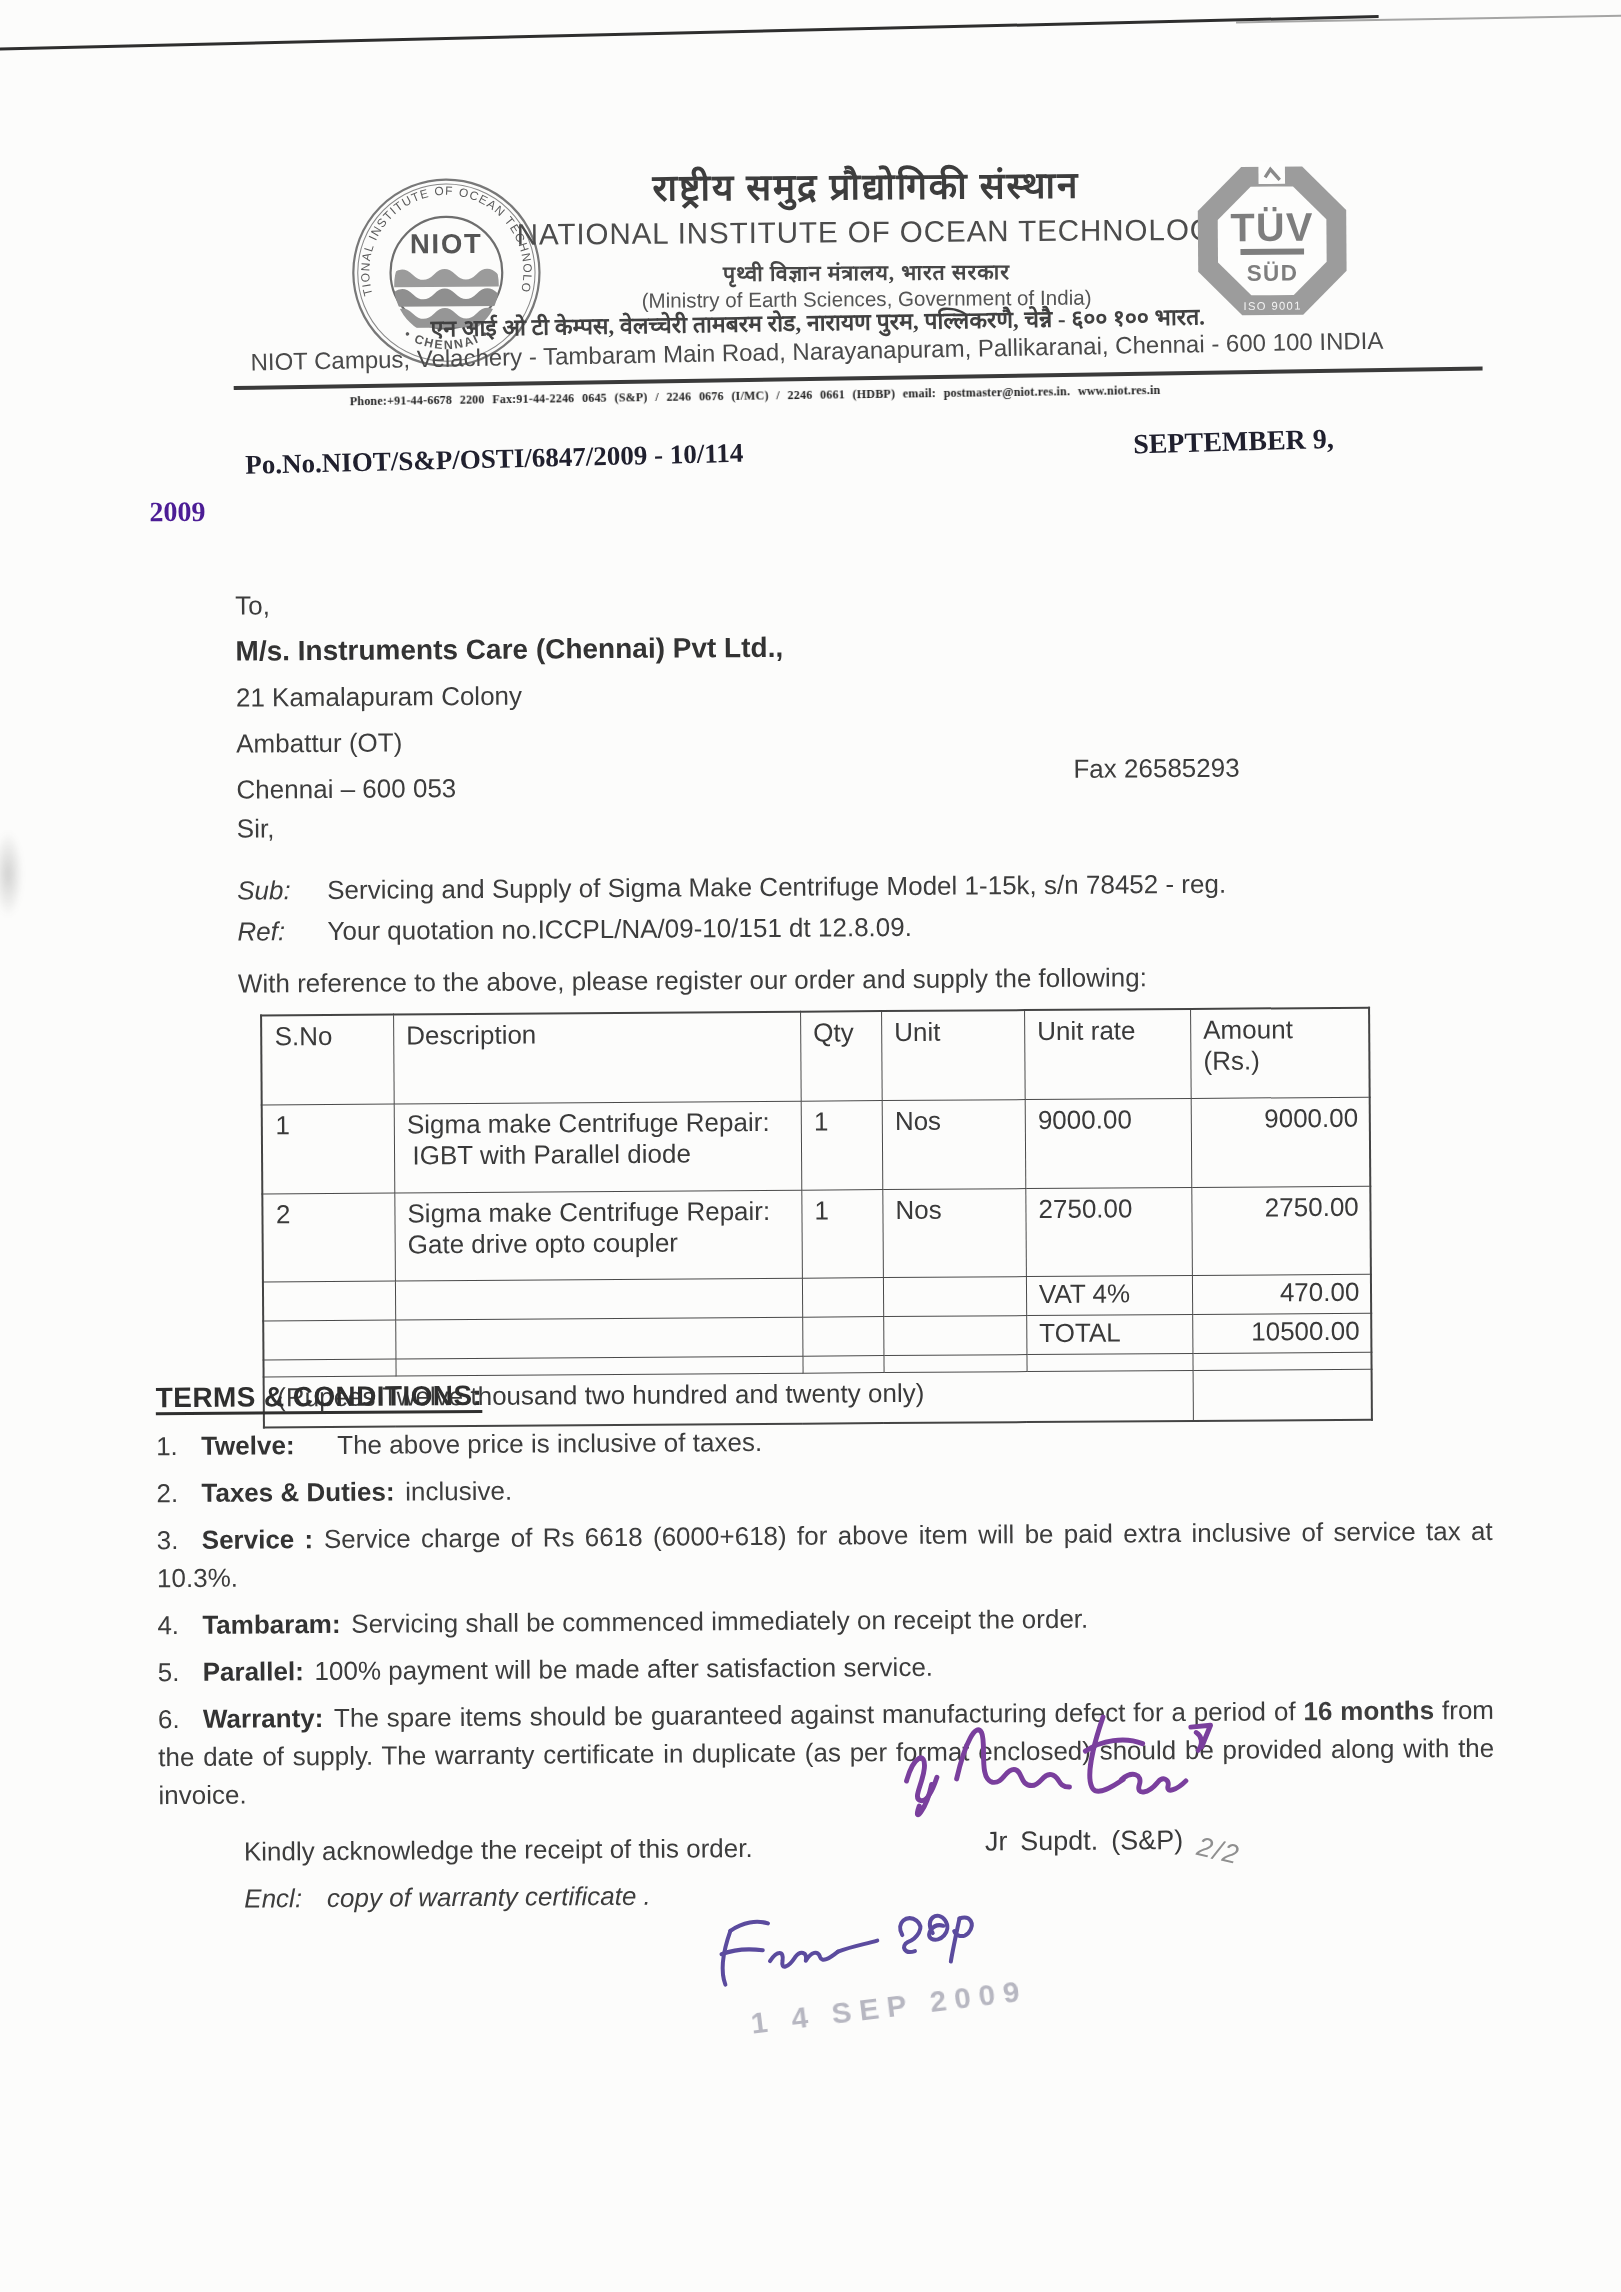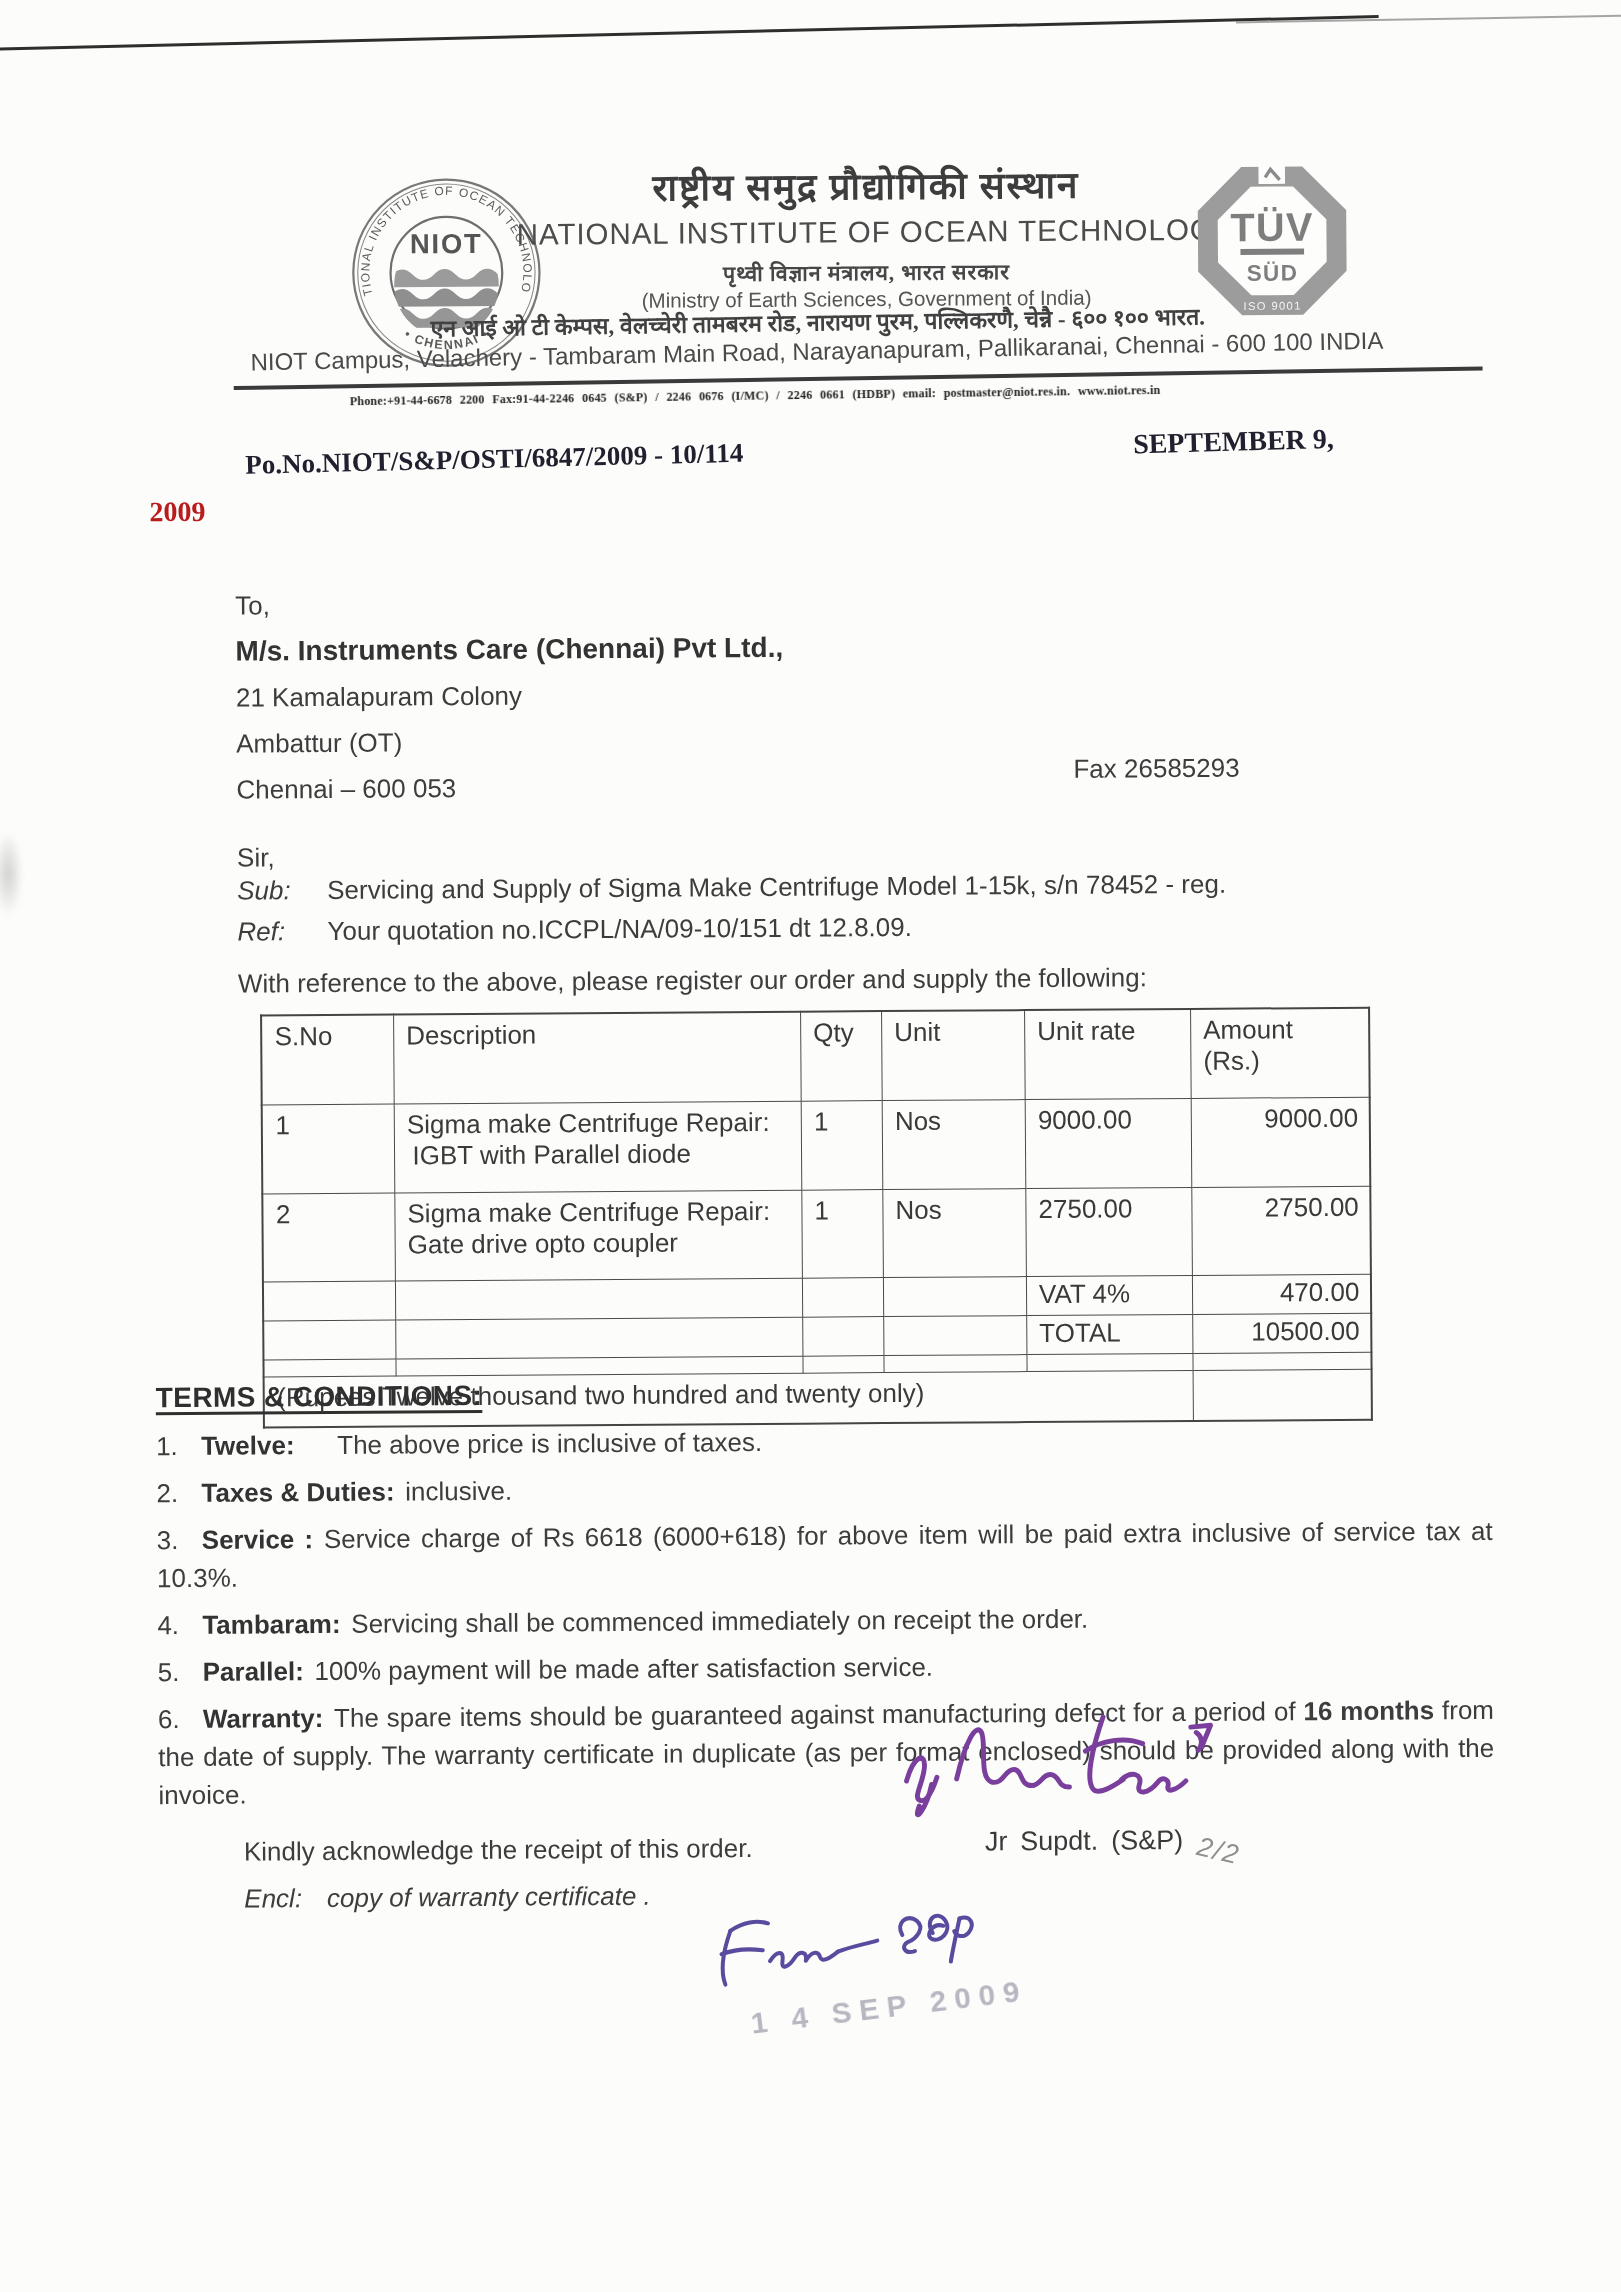--- a/index.html
+++ b/index.html
@@ -32,27 +32,27 @@
   .header-rule{left:231px;top:376px;width:1249px;height:3.6px;background:#3a3a3a;transform:rotate(-0.5deg);}
   .contact-line{left:347px;top:387px;width:994px;font-family:"Liberation Serif",serif;font-weight:bold;
     font-size:12px;color:#222;letter-spacing:0.2px;word-spacing:4.5px;white-space:nowrap;
     filter:blur(0.4px);transform:rotate(-0.4deg);}
 
   
   .po-number{left:242px;top:441px;font-family:"Liberation Serif",serif;font-weight:bold;font-size:27px;
     color:#20202e;transform:rotate(-1deg);white-space:nowrap;}
   .po-date1{left:1130px;top:428px;font-family:"Liberation Serif",serif;font-weight:bold;font-size:28px;
     color:#20202e;transform:rotate(-1.2deg);white-space:nowrap;}
-  .po-date2{left:146px;top:491px;font-family:"Liberation Serif",serif;font-weight:bold;font-size:28px;color:#b91c1c;}
+  .po-date2{left:146px;top:491px;font-family:"Liberation Serif",serif;font-weight:bold;font-size:28px;color:#4c1d95;}
 
   .body-txt{font-size:26px;color:#3d3d3d;}
   .recipient{left:231px;top:578px;line-height:46px;}
   .rec-name{font-weight:bold;font-size:28px;color:#333;}
   .fax{left:1068px;top:755px;}
-  .sir{left:231px;top:838px;}
+  .sir{left:231px;top:809px;}
   .sub-row{left:231px;top:871px;white-space:nowrap;}
   .ref-row{left:231px;top:912px;white-space:nowrap;}
   .sr-label{display:inline-block;width:90px;font-style:italic;}
   .intro{left:231px;top:964px;white-space:nowrap;}
 
   
   .otable-wrap{left:253px;top:1010px;width:1108px;}
   table.otable{border-collapse:collapse;table-layout:fixed;width:1108px;
     font-size:26px;color:#3a3a3a;border:2.7px solid #444;}
   table.otable td{border:1.8px solid #4a4a4a;padding:5.4px 10.7px 5.4px 12.5px;vertical-align:top;overflow:hidden;}

